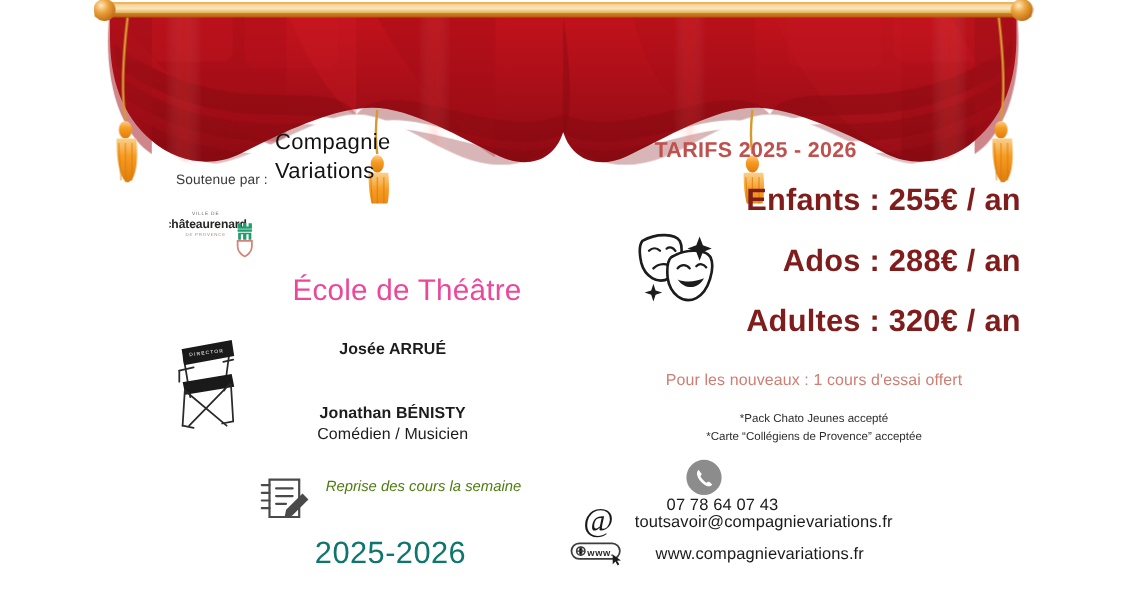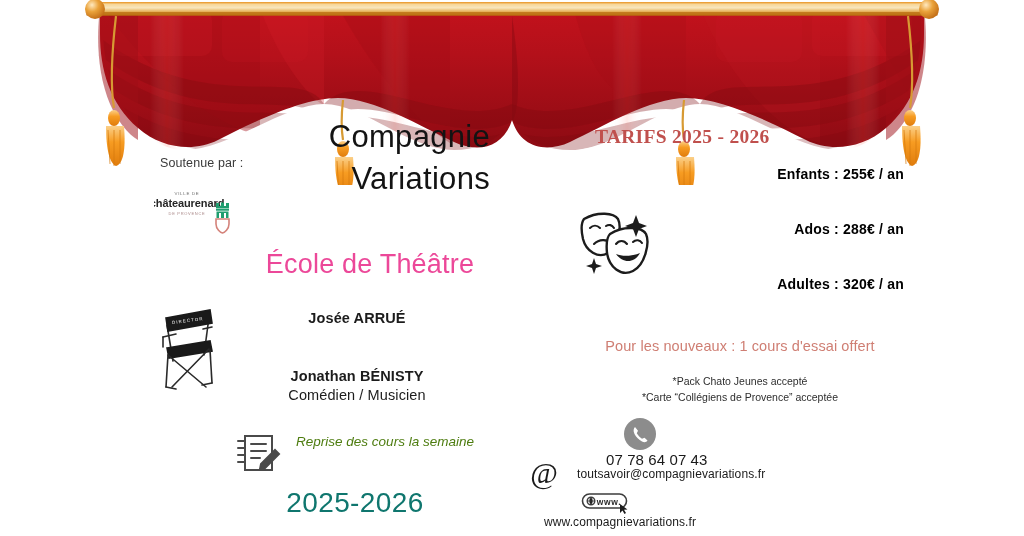--- a/index.html
+++ b/index.html
@@ -46,22 +46,22 @@
   }
   #chateaurenard-logo {
     position: absolute;
     left: 54px; top: 186px;
     width: 96px; height: 50px;
   }
   #company-title {
     position: absolute;
     left: 150px; top: 116px;
     width: 240px;
-    text-align: right;
-    font-size: 31px;
+    text-align: left;
+    font-size: 20px;
     line-height: 1.35;
     color: #131313;
     letter-spacing: 0.3px;
   }
   #school-type {
     position: absolute;
     left: 130px; top: 249px;
     width: 280px;
     text-align: center;
     font-size: 27px;
@@ -122,35 +122,34 @@
 
   
   #tarifs-heading {
     position: absolute;
     left: 85px; top: 126px;
     font-size: 19.5px;
     font-weight: bold;
     color: #c0504d;
     letter-spacing: 0.3px;
     white-space: nowrap;
-    font-family: Liberation Serif, serif;
   }
   #masks-icon {
     position: absolute;
     left: 64px; top: 203px;
     width: 82px; height: 78px;
   }
   .price-row {
     position: absolute;
-    left: 52px;
+    left: 76px;
     width: 360px;
     text-align: right;
-    font-size: 14px;
+    font-size: 28px;
     font-weight: bold;
-    color: #000000;
+    color: #7f1d1d;
     letter-spacing: 0.2px;
     padding-right: 18px;
     box-sizing: border-box;
   }
   #price-0 { top: 166px; }
   #price-1 { top: 221px; }
   #price-2 { top: 276px; }
 
   #membership {
     position: absolute;
@@ -181,30 +180,30 @@
     color: #2e2e2e;
   }
 
   .contact-row {
     position: absolute;
     display: flex;
     align-items: center;
   }
   #contact-phone { left: 62px; top: 417px; flex-direction: column; }
   #contact-email { left: 18px; top: 458px; }
-  #contact-web   { left: 8px;  top: 491px; flex-direction: column; }
+  #contact-web   { left: 8px;  top: 491px; }
 
   .contact-icon {
     flex: 0 0 auto;
     display: flex;
     align-items: center;
     justify-content: center;
   }
   .contact-text {
-    font-size: 12px;
+    font-size: 15px;
     color: #1a1a1a;
     letter-spacing: 0.1px;
     white-space: nowrap;
   }
   #contact-phone .contact-icon { width: 34px; height: 34px; }
   #contact-phone .contact-text { margin-left: 34px; font-size: 15px; }
   #contact-email .contact-icon { width: 32px; height: 32px; }
   #contact-email .contact-text { margin-left: 17px; }
   #contact-web   .contact-icon { width: 52px; height: 24px; }
   #contact-web   .contact-text { margin-left: 26px; }

